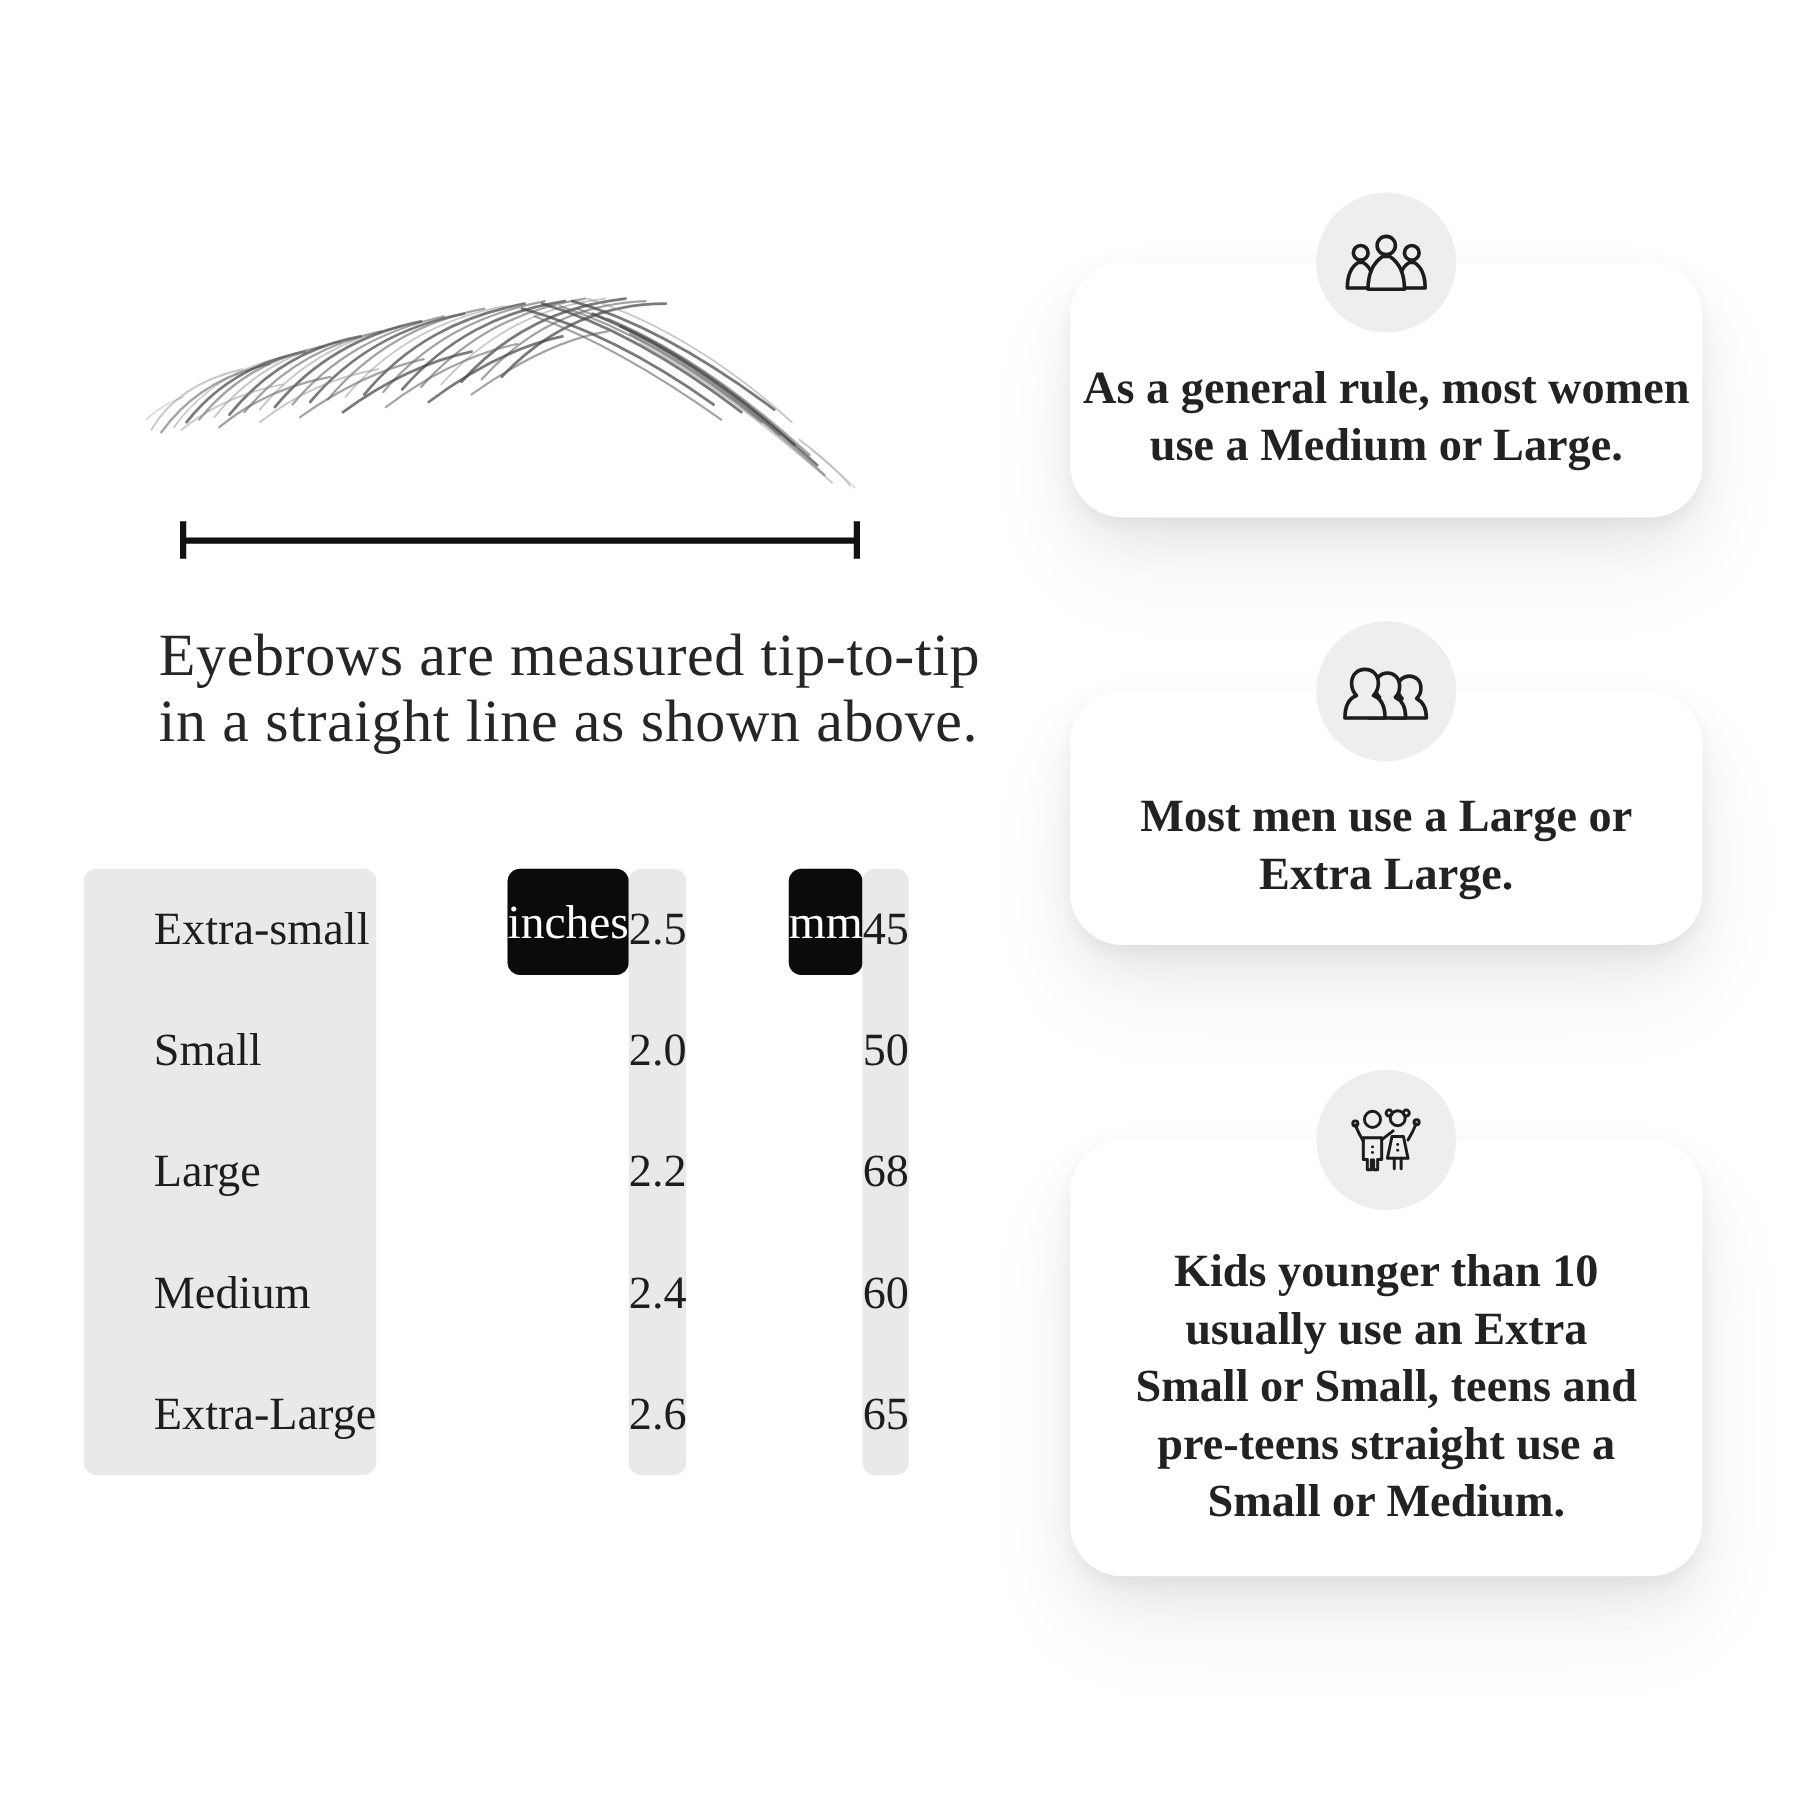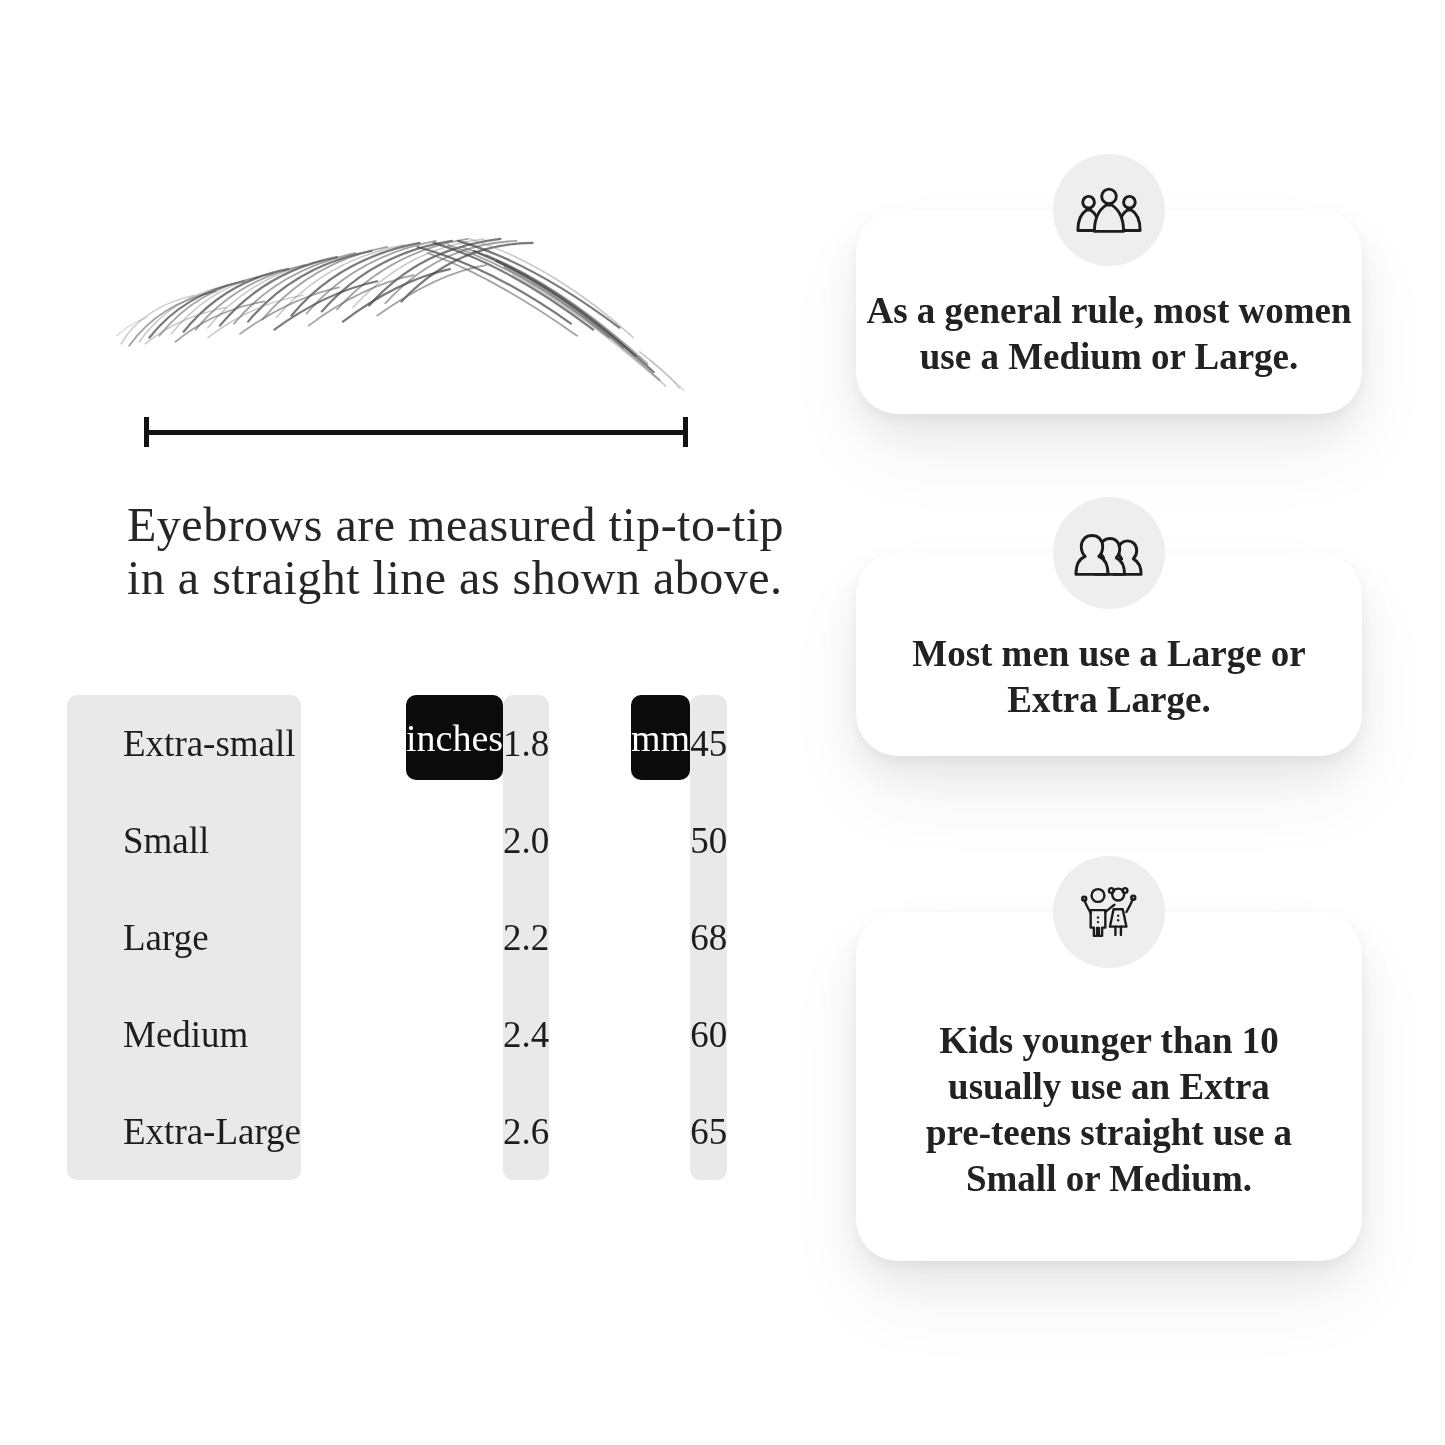--- a/index.html
+++ b/index.html
@@ -136,21 +136,21 @@
         <div class="tcell tcell-name">Extra-small</div>
         <div class="tcell tcell-name">Small</div>
         <div class="tcell tcell-name">Large</div>
         <div class="tcell tcell-name">Medium</div>
         <div class="tcell tcell-name">Extra-Large</div>
       </div>
     </div>
     <div class="tcol tcol-inches">
       <div class="th">inches</div>
       <div class="tbody">
-        <div class="tcell tcell-num">1.8</div>
+        <div class="tcell tcell-num">2.5</div>
         <div class="tcell tcell-num">2.0</div>
         <div class="tcell tcell-num">2.2</div>
         <div class="tcell tcell-num">2.4</div>
         <div class="tcell tcell-num">2.6</div>
       </div>
     </div>
     <div class="tcol tcol-mm">
       <div class="th">mm</div>
       <div class="tbody">
         <div class="tcell tcell-num">45</div>
@@ -217,18 +217,19 @@
           <path class="thin" d="M43 47 V56"></path>
           <path class="thin" d="M49 47 V56"></path>
           <circle class="dot" cx="46" cy="35" r="1.3"></circle>
           <circle class="dot" cx="46" cy="40" r="1.3"></circle>
         </g>
       </svg>
     </div>
     <div class="tip-text">
       <div class="tip-line">Kids younger than 10</div>
       <div class="tip-line">usually use an Extra</div>
+      <div class="tip-line">Small or Small, teens and</div>
       <div class="tip-line">pre-teens straight use a</div>
       <div class="tip-line">Small or Medium.</div>
     </div>
   </div>
 
 </div>
 
 </body></html>

